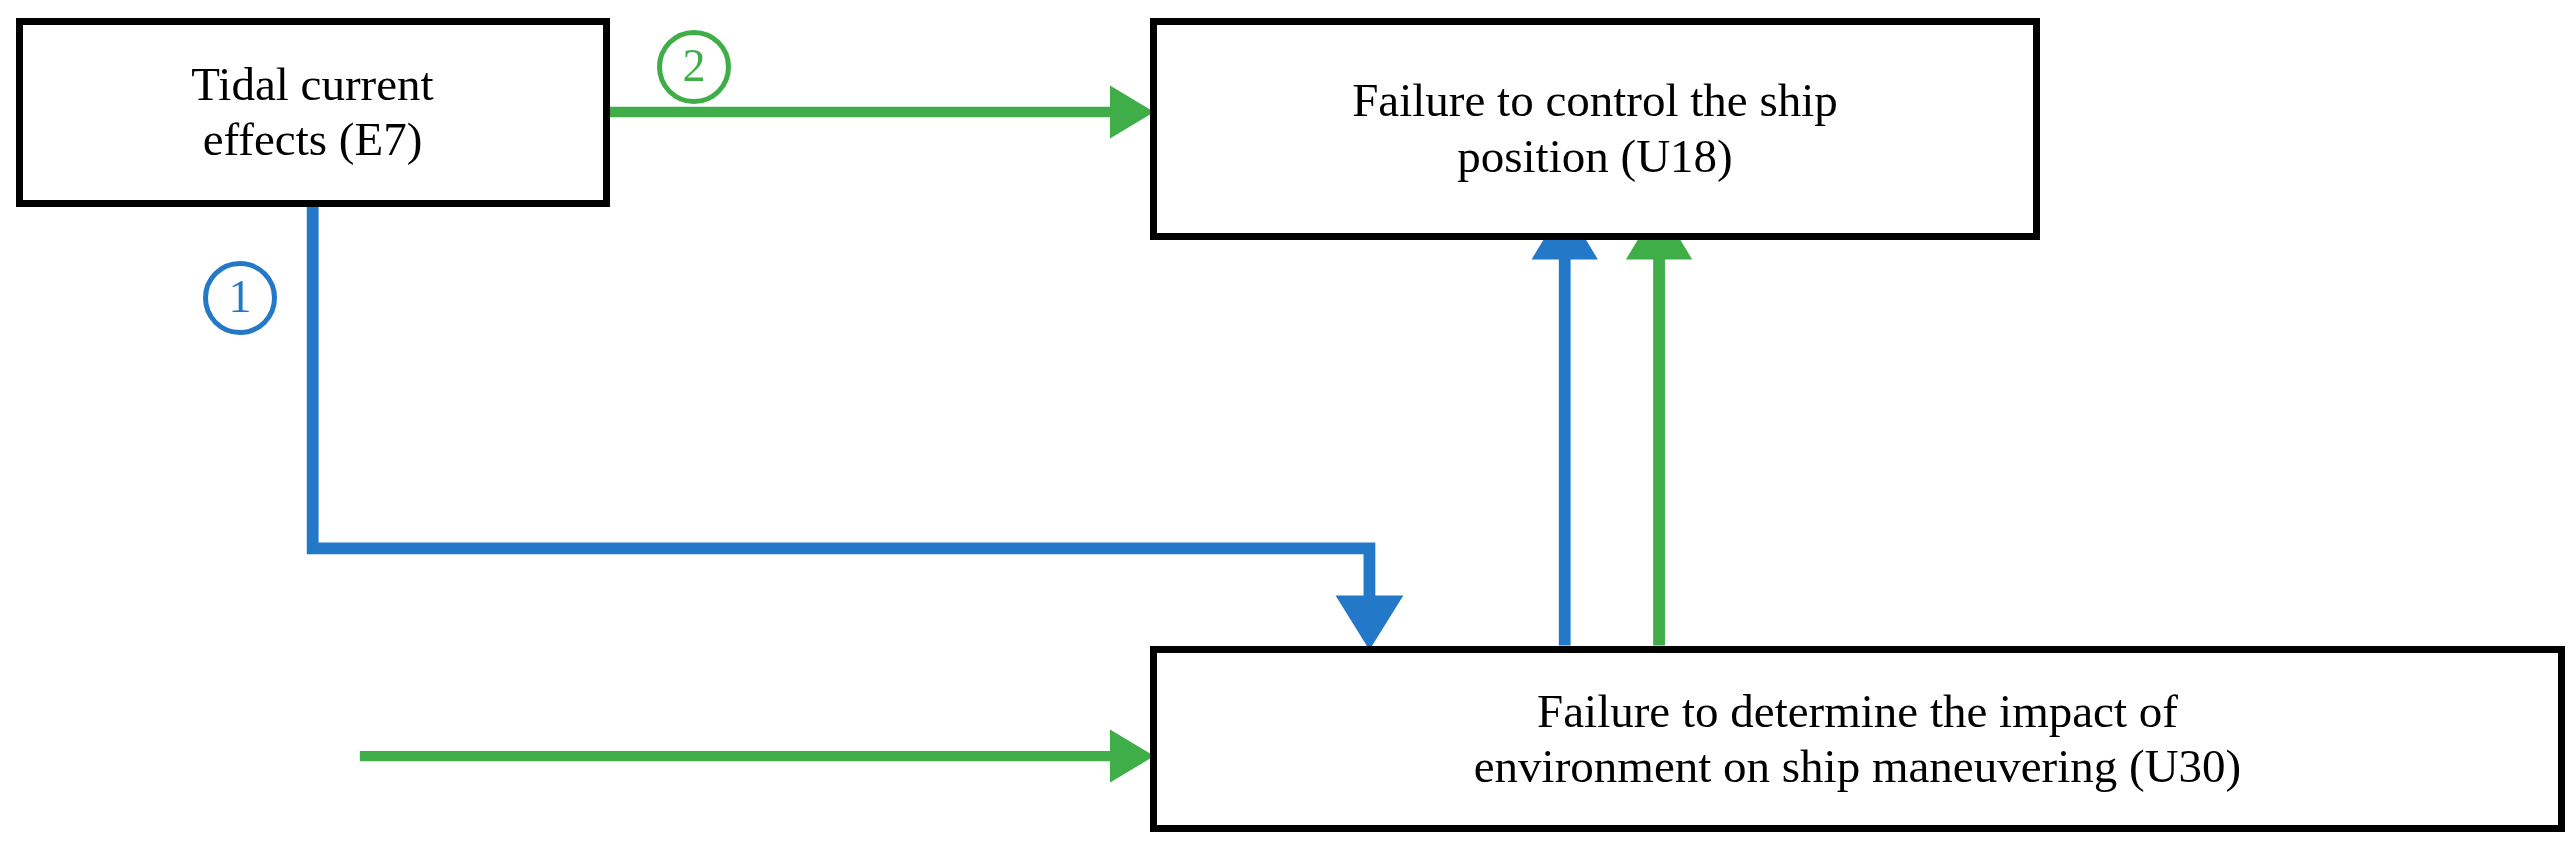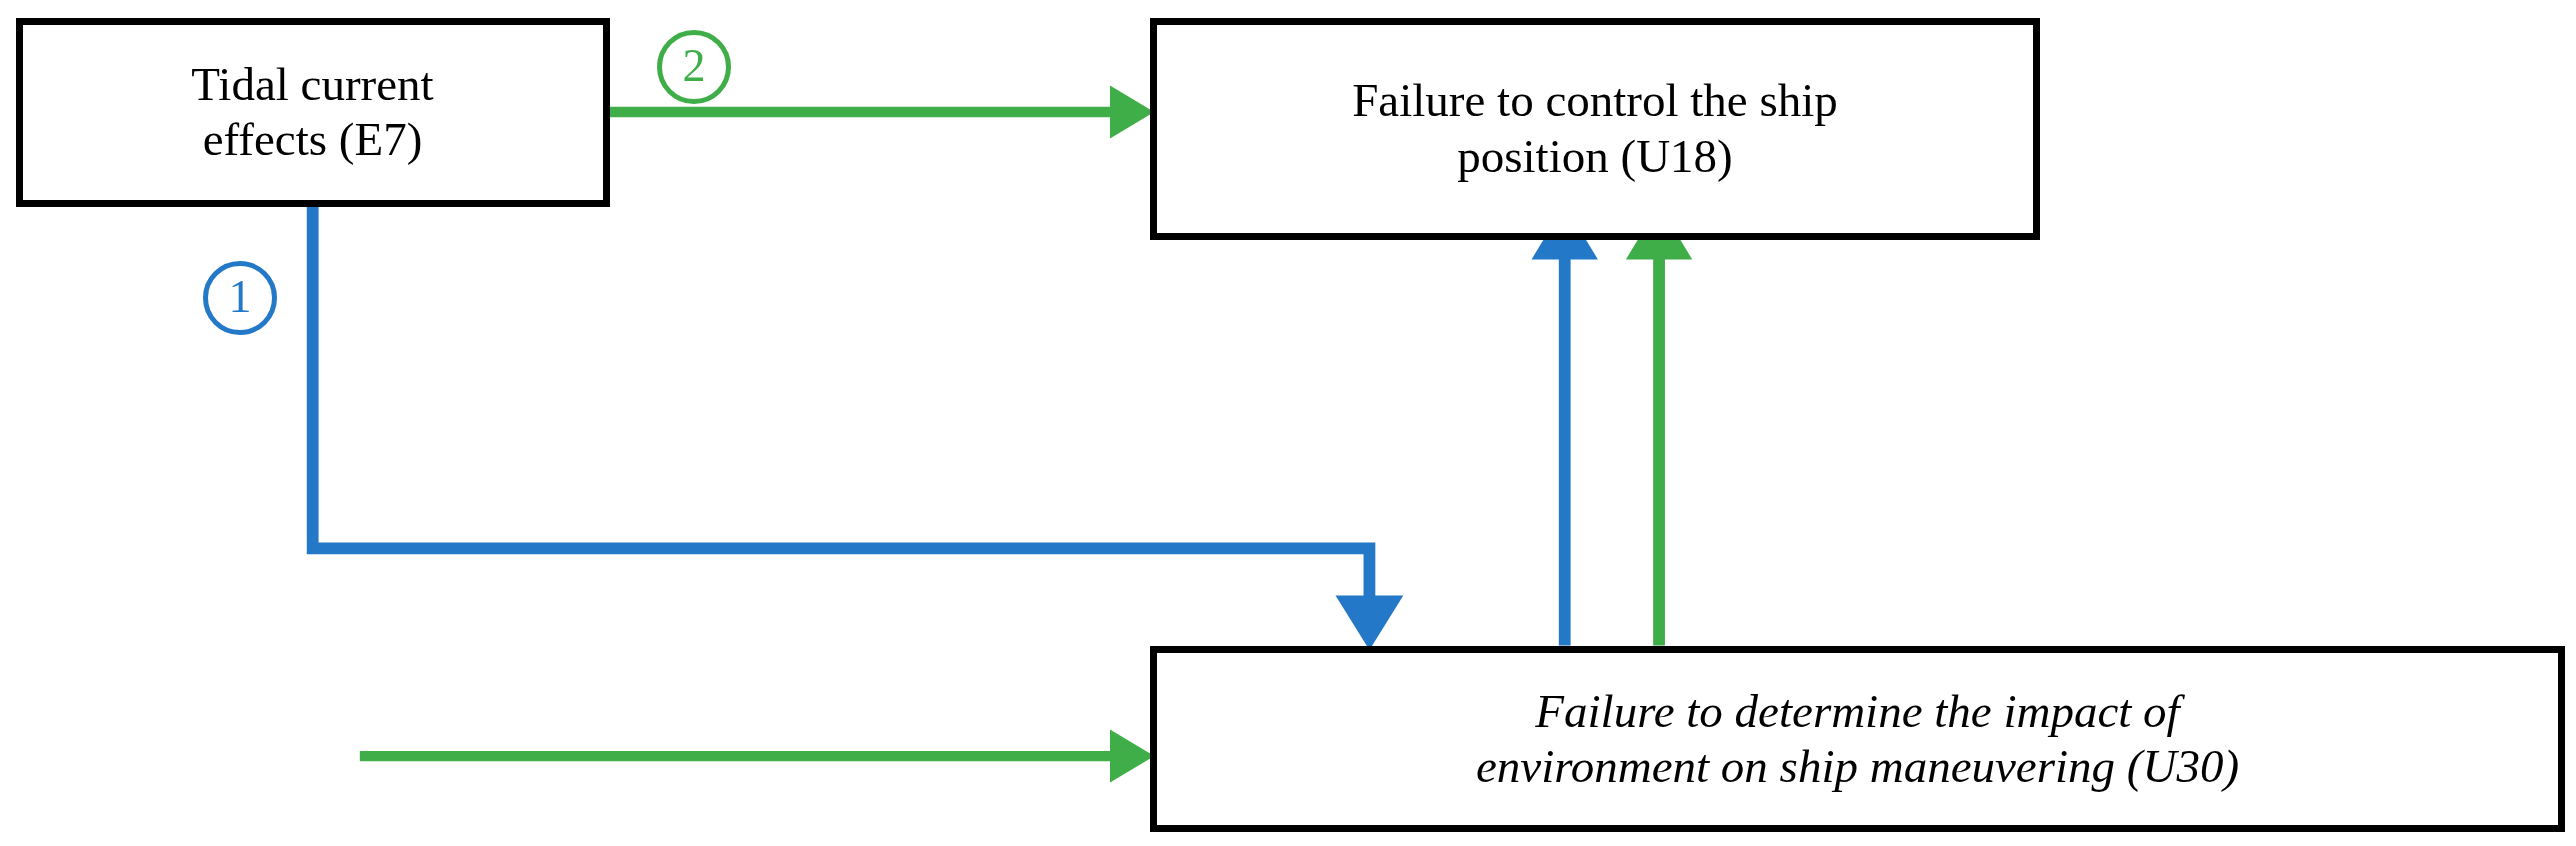--- a/index.html
+++ b/index.html
@@ -32,21 +32,21 @@
     font-size: 47px;
     line-height: 1.18;
     color: #000000;
     padding: 0 13.3px;
     white-space: pre-line;
   }
   
   #node-e7  { left: 15.5px;   top: 17.7px;   width: 594px;  height: 189px; }
   #node-u18 { left: 1150px; top: 17.7px;   width: 890px; height: 222px; }
   #node-e8  { left: 10.3px;   top: 643px;  width: 349px;  height: 189px; }
-  #node-u30 { left: 1150px; top: 646px;  width: 1415px; height: 186px; font-style: italic; }
+  #node-u30 { left: 1150px; top: 646px;  width: 1415px; height: 186px; }
 
   
   #connectors {
     position: absolute;
     left: 0; top: 0;
     width: 2576px;
     height: 846px;
     z-index: 2;
     pointer-events: none;
   }

